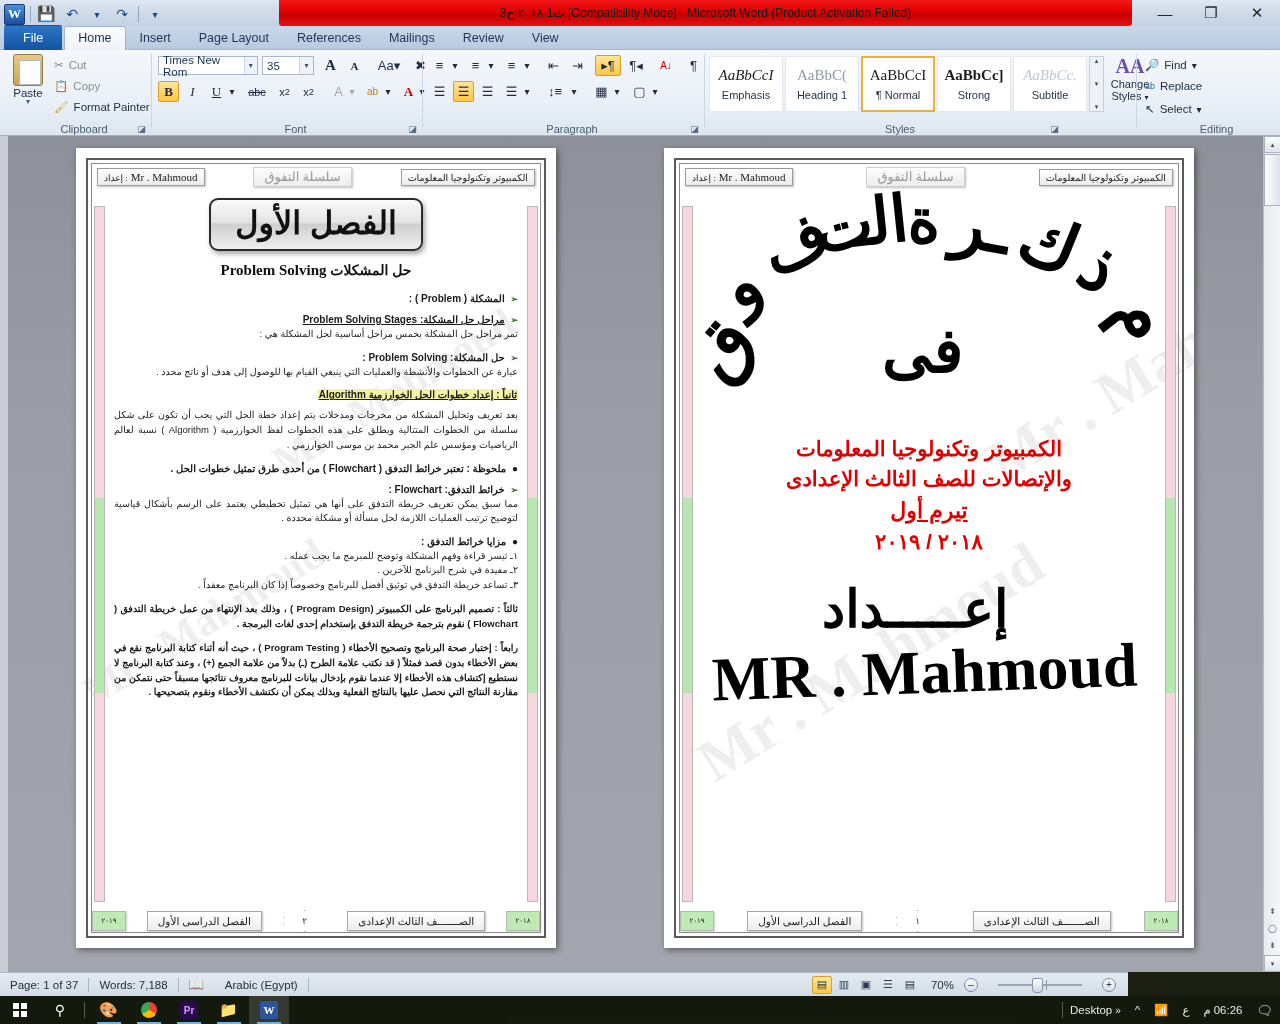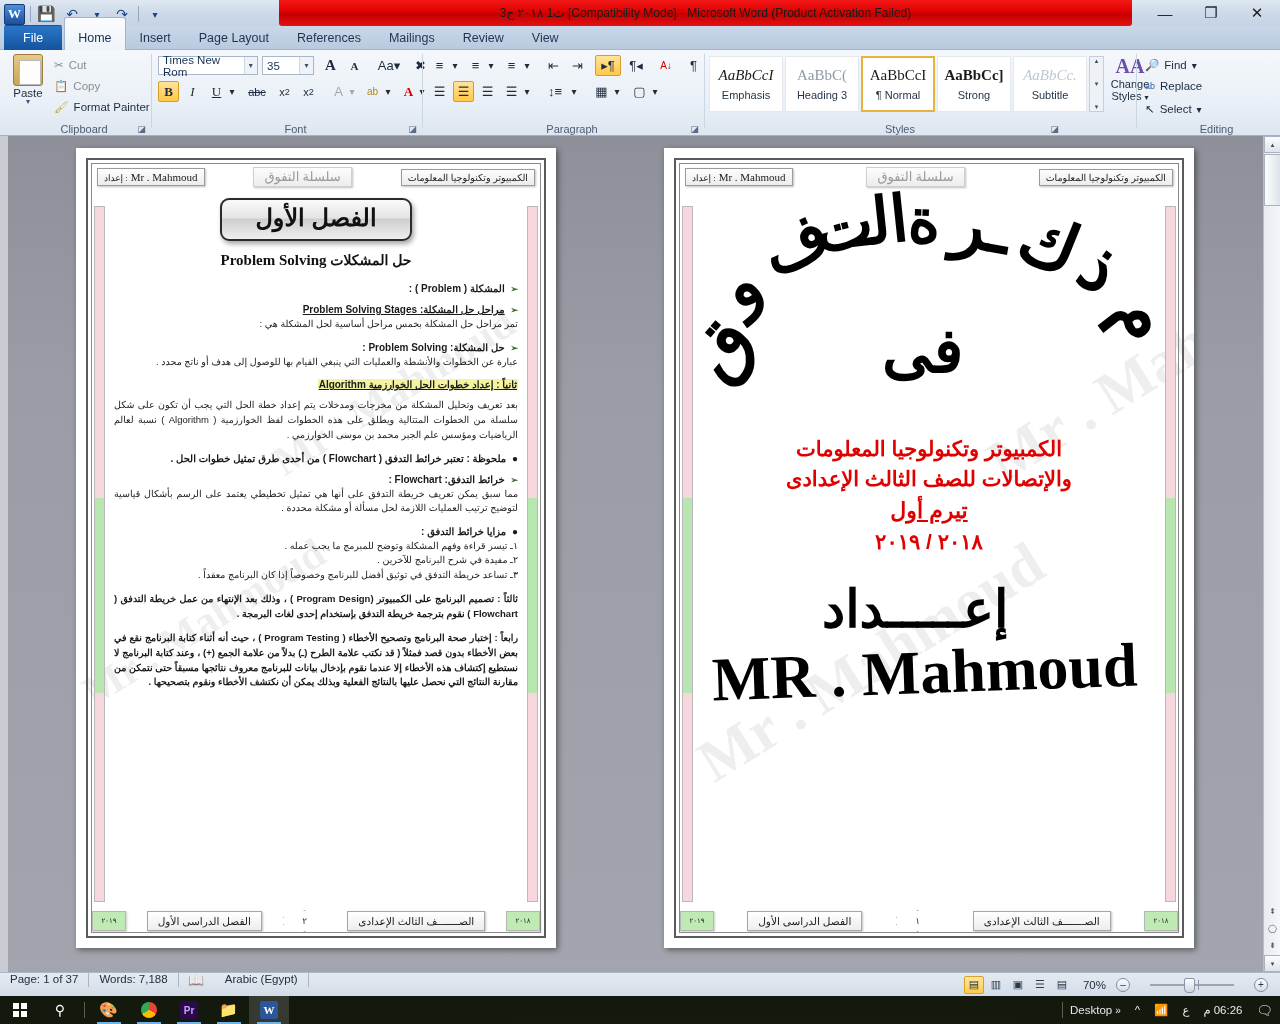--- a/index.html
+++ b/index.html
@@ -47,21 +47,21 @@
   .miniband { position:absolute; right:118px; top:30px; font-size:12px; color:#2c5c96;}
 
   
   .tabstrip {
     position: absolute; top: 26px; left: 0; width: 1280px; height: 24px;
     background: linear-gradient(to bottom,#c9d7e8,#b9cae0);
     border-bottom: 1px solid #9fb4cd;
   }
   .tabs { display: flex; align-items: flex-end; height: 24px; padding-left: 4px; }
   .tab {
-    padding: 12px 13px 4px; font-size: 12.5px; color: #1f3350; line-height: 16px;
+    padding: 3px 13px 4px; font-size: 12.5px; color: #1f3350; line-height: 16px;
     border: 1px solid transparent; border-bottom: none; border-radius: 3px 3px 0 0;
   }
   .tab.file {
     background: linear-gradient(to bottom,#2b76c9,#14529e); color:#fff;
     padding: 4px 18px 4px; border-radius: 2px 2px 0 0; margin-right: 2px;
   }
   .tab.active {
     background: linear-gradient(to bottom,#fbfcfe,#eef3f9);
     border-color: #9fb4cd; color:#16304f;
   }
@@ -160,24 +160,24 @@
   .sidebar-l, .sidebar-r {
     position:absolute; top:46px; bottom:34px; width:11px;
     background: linear-gradient(to bottom,#f6d7de 0%,#f6d7de 42%,#b8e6b0 42%,#b8e6b0 70%,#f6d7de 70%,#f6d7de 100%);
     border:1px solid #b9b9b9;
   }
   .sidebar-l { left:6px; } .sidebar-r { right:6px; }
 
   .content { position:absolute; left:26px; right:26px; top:34px; bottom:38px; }
 
   .chapbox {
-    width:192px; margin:4px auto 0; text-align:center;
+    width:214px; margin:4px auto 0; text-align:center;
     background: linear-gradient(to bottom,#fafafa 0%,#e4e4e4 45%,#cfcfcf 50%,#efefef 100%);
     border:2px solid #2b2b2b; border-radius:9px;
-    font-size:24px; font-weight:bold; color:#111; padding:4px 12px 7px;
+    font-size:32px; font-weight:bold; color:#111; padding:4px 12px 7px;
     box-shadow: 2px 3px 5px rgba(0,0,0,.35);
     direction: rtl;
   }
   .subttl {
     text-align:center; margin-top:11px; font-size:15px; font-weight:bold; color:#111;
     font-family:"Liberation Serif",serif;
   }
   .subttl .ar { font-family:"Liberation Sans",sans-serif; font-size:14px; }
 
   .body-ar { direction: rtl; text-align: justify; color:#1a1a1a; margin-top:14px; }
@@ -253,24 +253,24 @@
     position:absolute; top:18px; left:0; width:17px; height:52px;
     background:linear-gradient(to right,#fdfdfe,#dde3ea); border:1px solid #a9b2be;
   }
   .vs-top { position:absolute; top:0; left:0;}
   .vs-bot { position:absolute; bottom:0; left:0;}
   .vs-pg { position:absolute; left:0; width:17px; height:17px;
            display:flex;align-items:center;justify-content:center;font-size:8px;color:#3f4a58;}
 
   
   .status {
-    position:absolute; bottom:28px; left:0; width:1280px; height:24px;
+    position:absolute; bottom:28px; left:0; width:1128px; height:24px;
     background: linear-gradient(to bottom,#e4eaf1,#d3dce7);
     border-top:1px solid #aab6c4;
-    display:flex; font-size:11.5px; color:#20303f;
+    display:flex; align-items:center; font-size:11.5px; color:#20303f;
   }
   .st-item { padding:0 10px; white-space:nowrap; }
   .st-div { width:1px; height:14px; background:#a9b5c3; }
   .viewbtn {
     width:20px; height:18px; margin:0 1px; display:flex;align-items:center;justify-content:center;
     font-size:11px; color:#2a3b4d; border:1px solid transparent; border-radius:2px;
   }
   .viewbtn.on { background:linear-gradient(to bottom,#ffe79e,#ffc94a); border-color:#d8a02c;}
   .zoomline { position:relative; width:112px; height:14px; margin:0 6px; }
   .zoomline:before{ content:""; position:absolute; left:14px; right:14px; top:6px; height:2px; background:#9aa6b4;}
@@ -443,21 +443,21 @@
       <div class="grp-sep" style="right:0;"></div>
     </div>
 
     <div class="grp" style="left:705px; width:432px;">
       <div class="stylebox" style="left:4px;">
         <span class="sample" style="font-style:italic">AaBbCcI</span>
         <span class="sname">Emphasis</span>
       </div>
       <div class="stylebox" style="left:80px;">
         <span class="sample" style="color:#8f9aa6">AaBbC(</span>
-        <span class="sname">Heading 3</span>
+        <span class="sname">Heading 1</span>
       </div>
       <div class="stylebox sel" style="left:156px;">
         <span class="sample">AaBbCcI</span>
         <span class="sname">¶ Normal</span>
       </div>
       <div class="stylebox" style="left:232px;">
         <span class="sample" style="font-weight:bold">AaBbCc]</span>
         <span class="sname">Strong</span>
       </div>
       <div class="stylebox" style="left:308px;">

